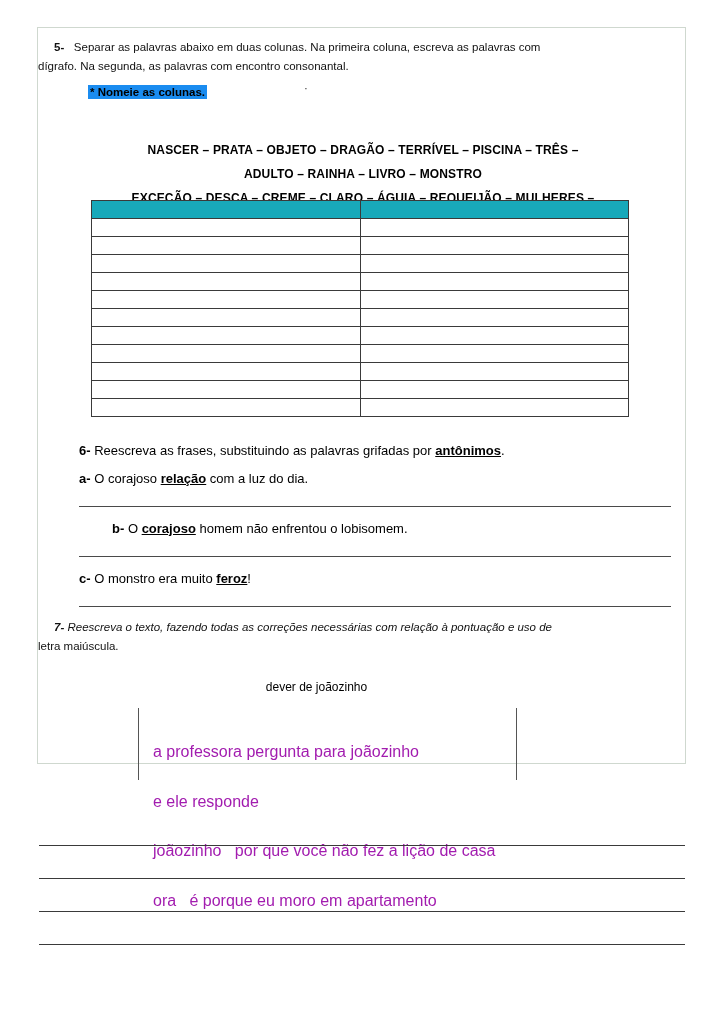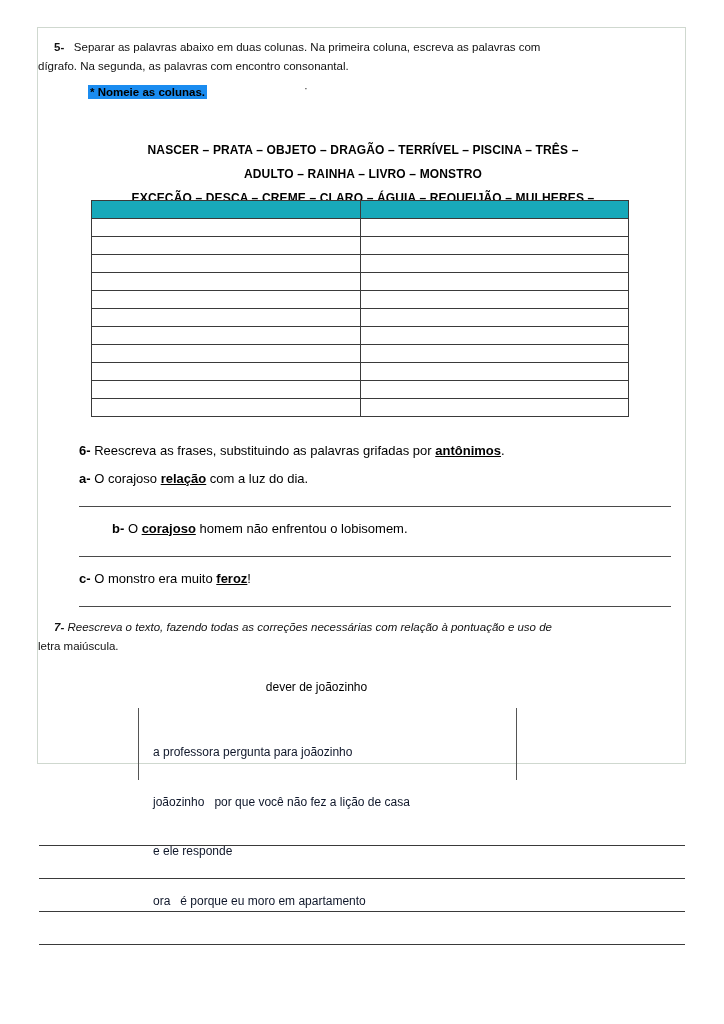--- a/index.html
+++ b/index.html
@@ -118,24 +118,24 @@
     text-align: center;
     width: 100%;
   }
   .vbar {
     position: absolute;
     width: 0;
     border-left: 1px solid #555555;
   }
   .textbox-body {
     position: absolute;
-    font-size: 12px;
+    font-size: 16px;
     line-height: 16.5px;
     white-space: pre;
-    color: #0f172a;
+    color: #a21caf;
   }
   .textbox-body .tline { display: block; }
 
   
   .bottom-rule {
     position: absolute;
     height: 0;
     border-top: 1.3px solid #3a3a3a;
   }
 </style>
@@ -248,22 +248,22 @@
       <span>letra maiúscula.</span>
     </div>
 
     <div class="textbox-title" style="top:652px; left:-45px;">dever de joãozinho</div>
 
     <div class="vbar" style="left:100px; top:680px; height:72px;"></div>
     <div class="vbar" style="left:478px; top:680px; height:72px;"></div>
 
     <div class="textbox-body" style="left:115px; top:683px;">
       <span class="tline">a professora pergunta para joãozinho</span>
+      <span class="tline">e ele responde</span>
       <span class="tline">joãozinho   por que você não fez a lição de casa</span>
-      <span class="tline">e ele responde</span>
       <span class="tline">ora   é porque eu moro em apartamento</span>
     </div>
 
     <div class="bottom-rule" style="left:1px; top:817px; width:646px;"></div>
     <div class="bottom-rule" style="left:1px; top:850px; width:646px;"></div>
     <div class="bottom-rule" style="left:1px; top:883px; width:646px;"></div>
     <div class="bottom-rule" style="left:1px; top:916px; width:646px;"></div>
 
   </div>
 </div>

